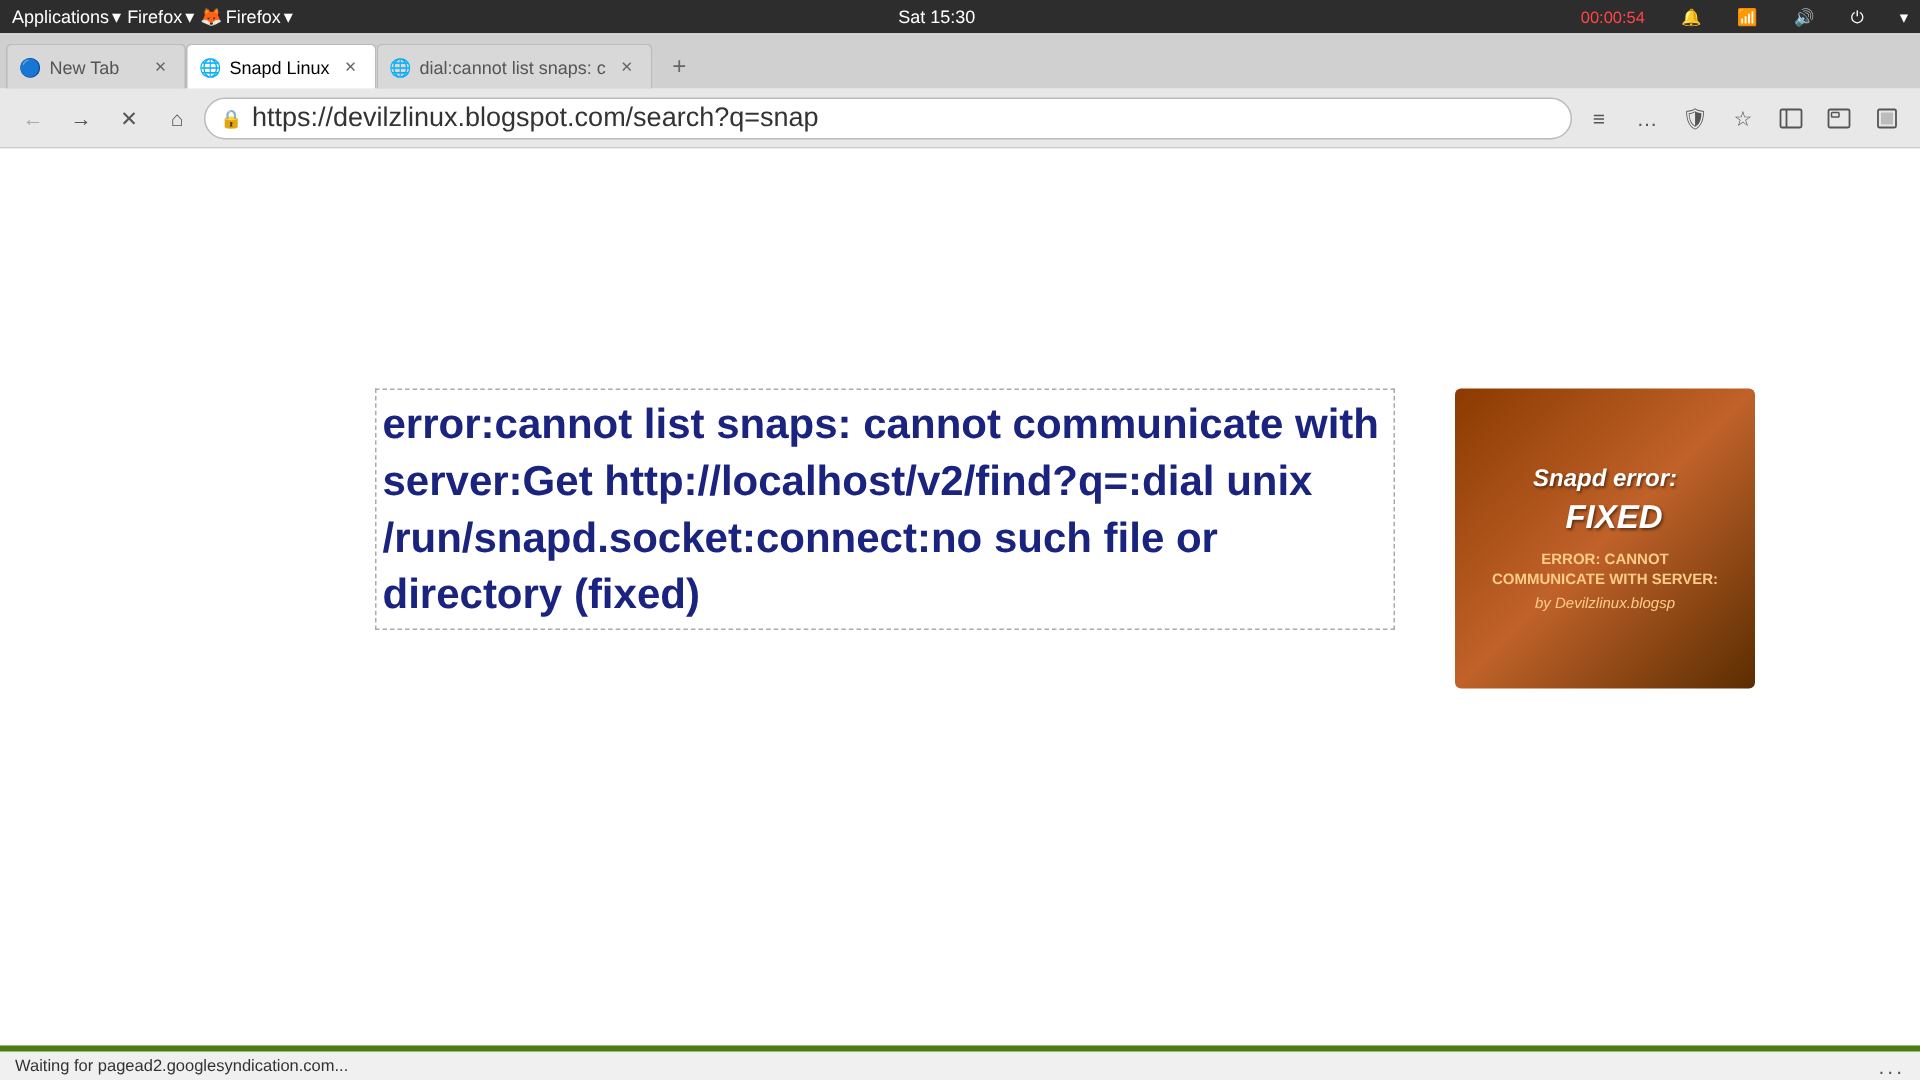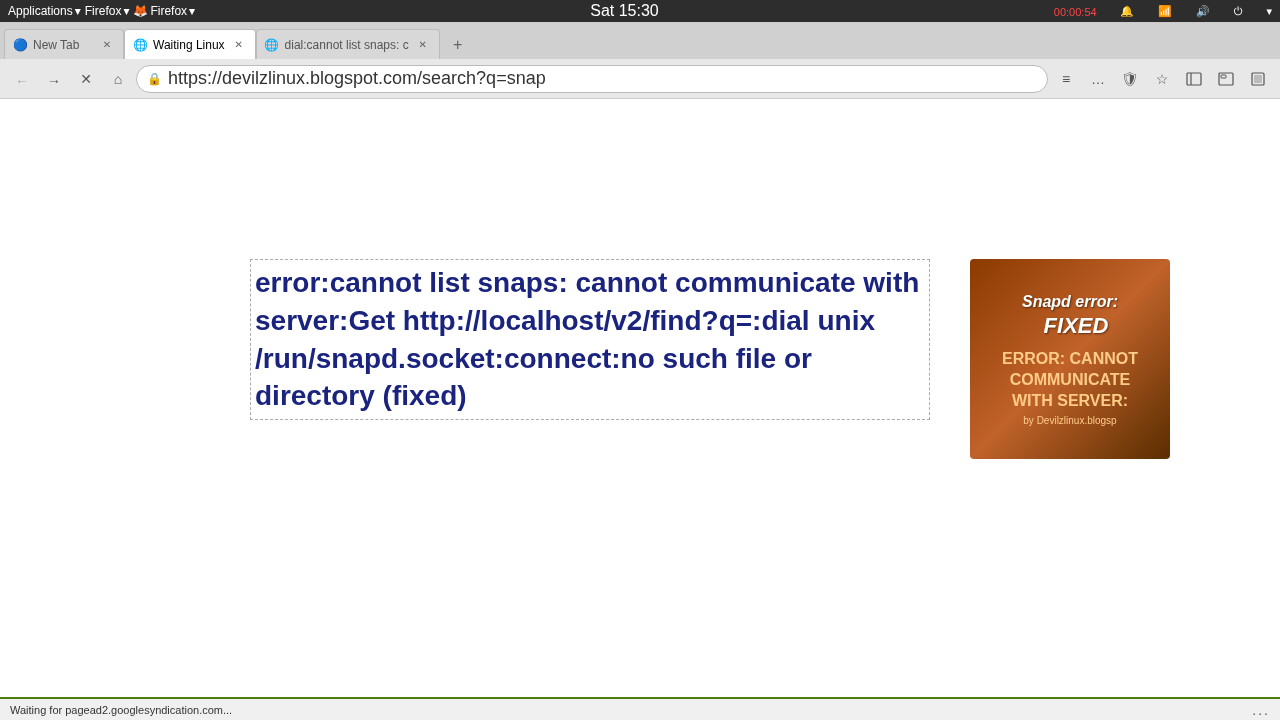--- a/index.html
+++ b/index.html
@@ -10,21 +10,21 @@
       height: 22px;
       background: #2d2d2d;
       display: flex;
       align-items: center;
       justify-content: space-between;
       padding: 0 8px;
       color: #fff;
       font-size: 12px;
     }
     .system-bar-left { display: flex; align-items: center; gap: 4px; }
-    .system-bar-center { font-size: 16px; }
+    .system-bar-center { font-size: 12px; }
     .system-bar-right { display: flex; align-items: flex-end; gap: 24px; font-size: 11px; }
     .sysbar-btn {
       background: none;
       border: none;
       color: #fff;
       font-size: 12px;
       cursor: pointer;
       display: flex;
       align-items: center;
       gap: 2px;
@@ -190,46 +190,47 @@
       color: #fff;
       font-size: 16px;
       font-weight: bold;
       text-align: center;
       text-shadow: 1px 1px 2px rgba(0,0,0,0.5);
       line-height: 1.3;
       font-style: italic;
     }
     .thumbnail-sub {
       color: #ffcc88;
-      font-size: 16px;
+      font-size: 10px;
       font-weight: bold;
       text-align: center;
       margin-top: 8px;
       line-height: 1.3;
       text-transform: uppercase;
     }
     .thumbnail-brand {
       color: #ffcc88;
       font-size: 10px;
       text-align: center;
       margin-top: 4px;
+      font-style: italic;
     }
 
     .result-excerpt {
       margin: 0 0 0 140px;
       font-size: 14px;
       color: #333;
       max-width: 700px;
     }
 
     
     .status-bar {
       height: 24px;
       background: #f0f0f0;
-      border-top: 2px solid #4d7c0f;
+      border-top: 4px solid #4d7c0f;
       display: flex;
       align-items: center;
       justify-content: space-between;
       padding: 0 10px;
       font-size: 11px;
       color: #333;
     }
     .status-text { font-size: 11px; }
     .status-dots { font-size: 14px; color: #555; letter-spacing: 2px; }
   </style>
@@ -268,21 +269,21 @@
 <div class="browser-window">
 
   <div class="tab-bar">
     <div class="tab inactive">
       <span class="tab-favicon">🔵</span>
       <span class="tab-label">New Tab</span>
       <span class="tab-close">✕</span>
     </div>
     <div class="tab active">
       <span class="tab-favicon">🌐</span>
-      <span class="tab-label">Waiting Linux</span>
+      <span class="tab-label">Snapd Linux</span>
       <span class="tab-close">✕</span>
     </div>
     <div class="tab inactive">
       <span class="tab-favicon">🌐</span>
       <span class="tab-label">dial:cannot list snaps: c</span>
       <span class="tab-close">✕</span>
     </div>
     <div class="tab-add">+</div>
   </div>
 

